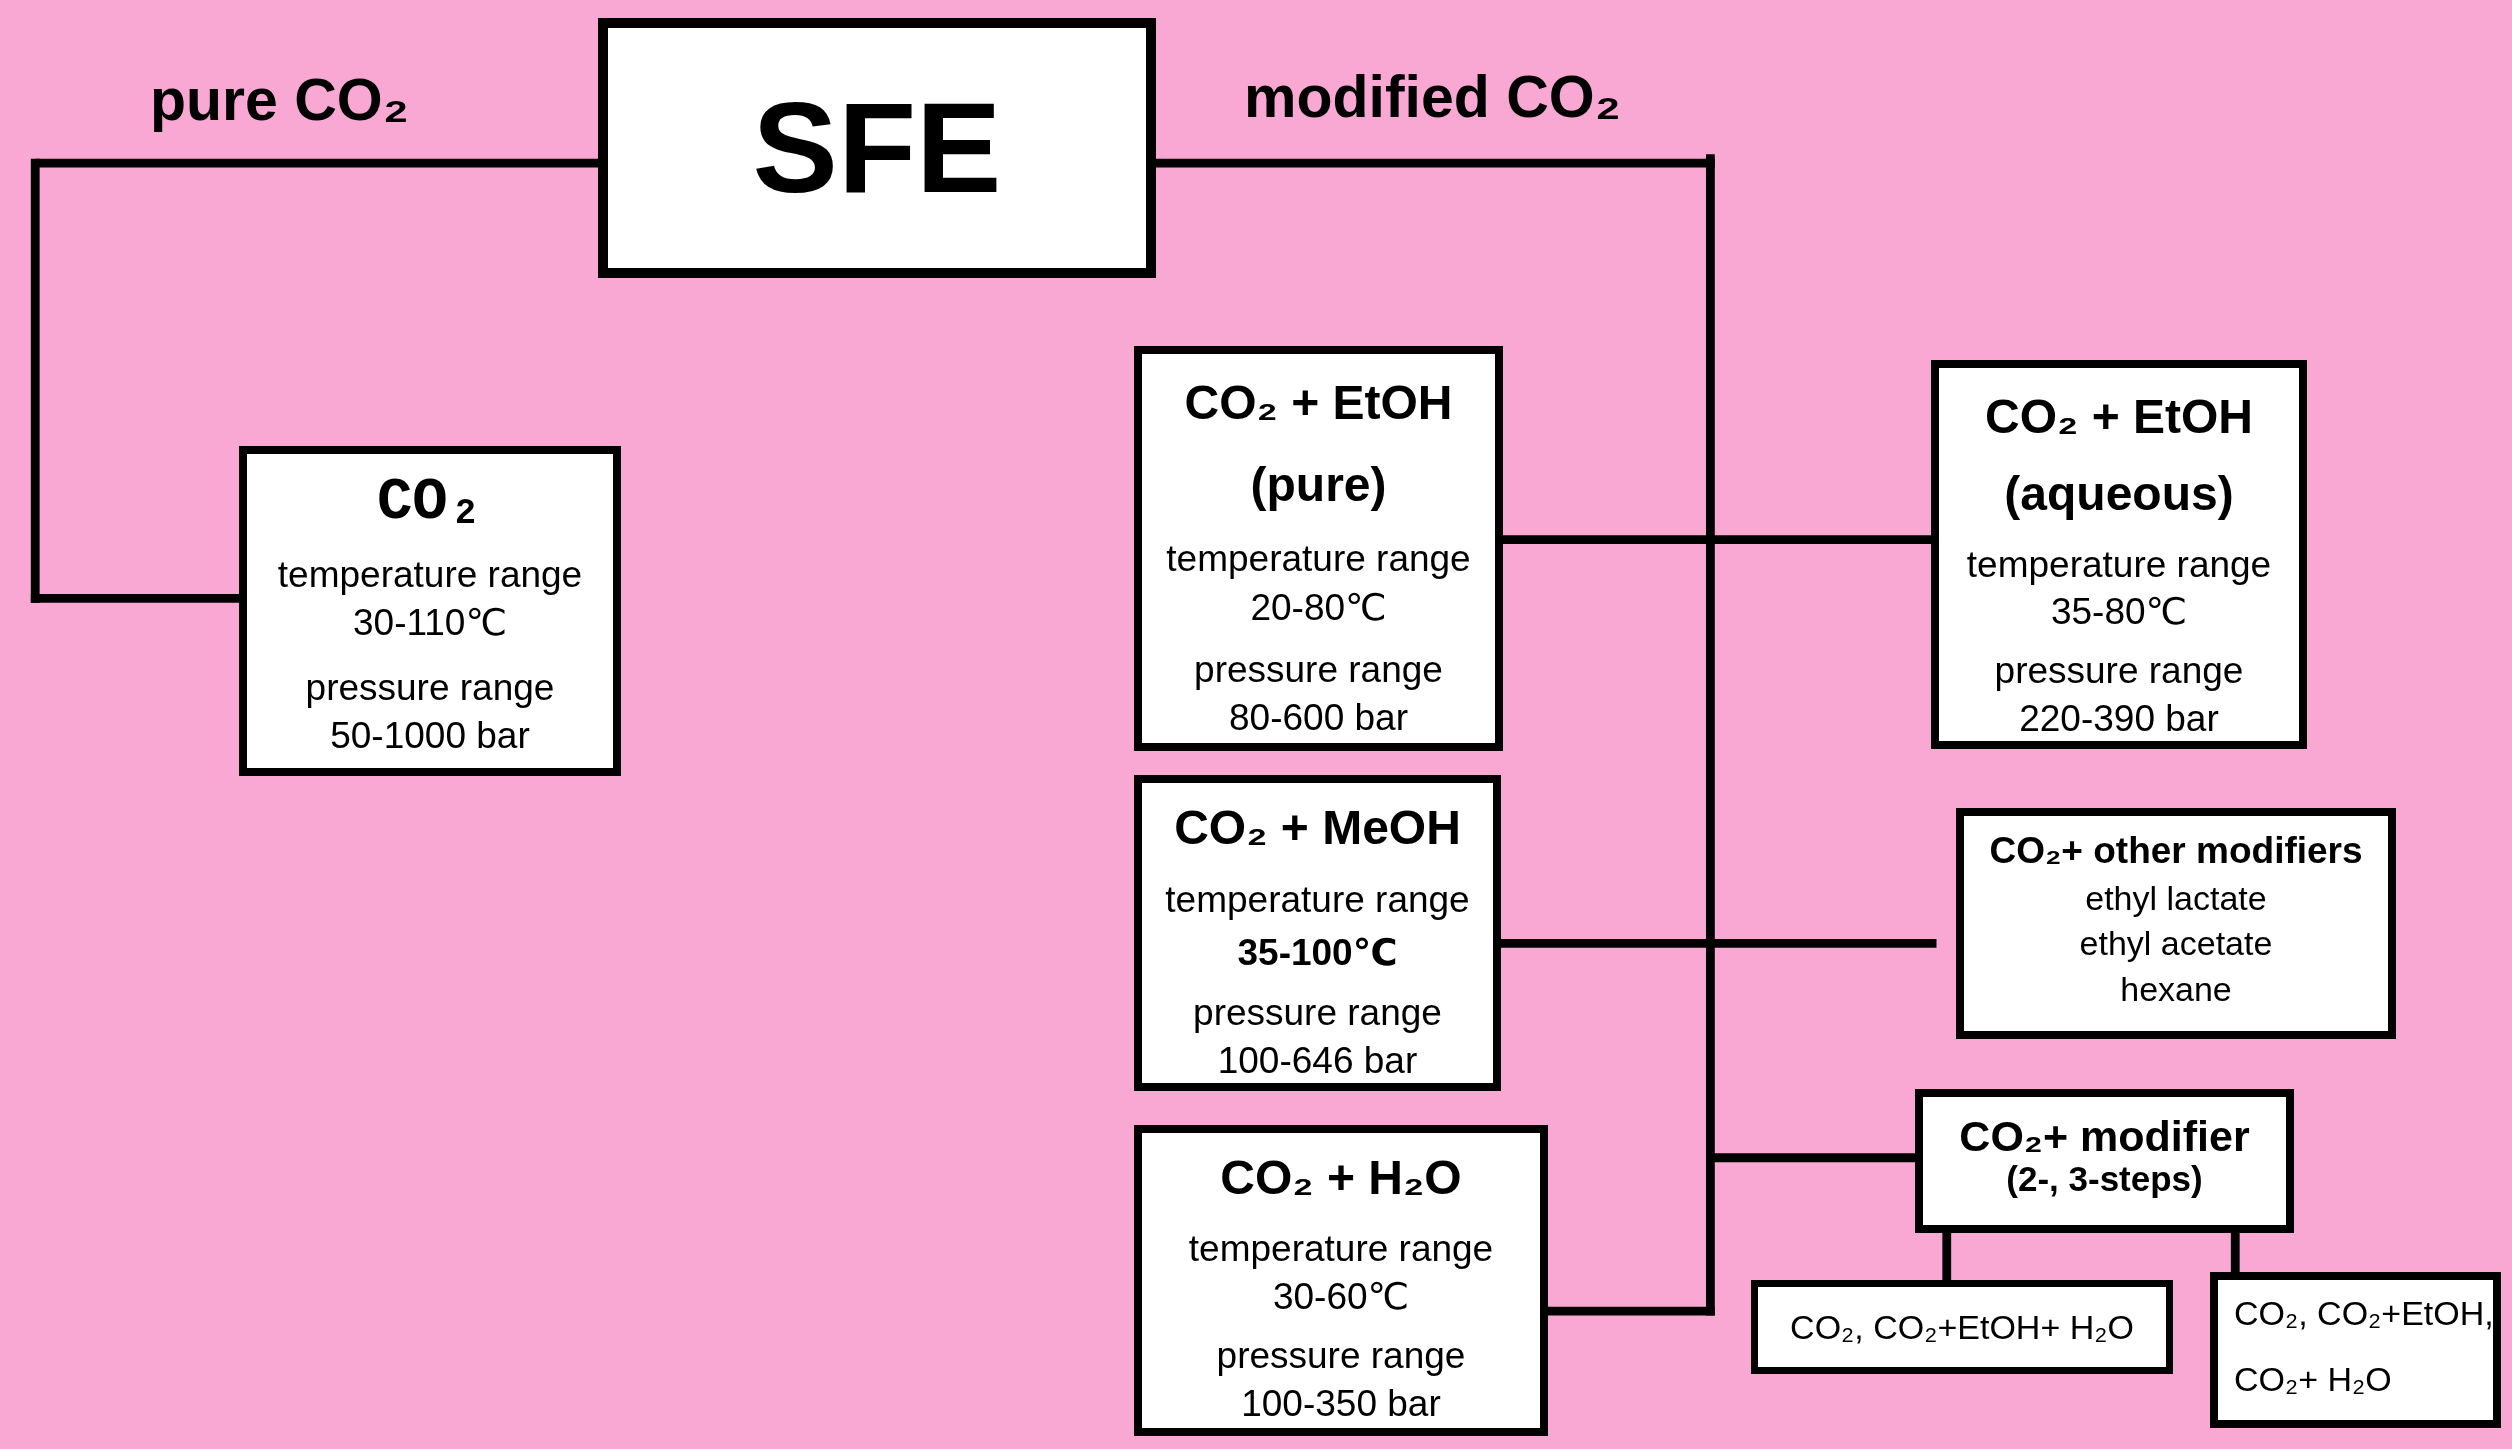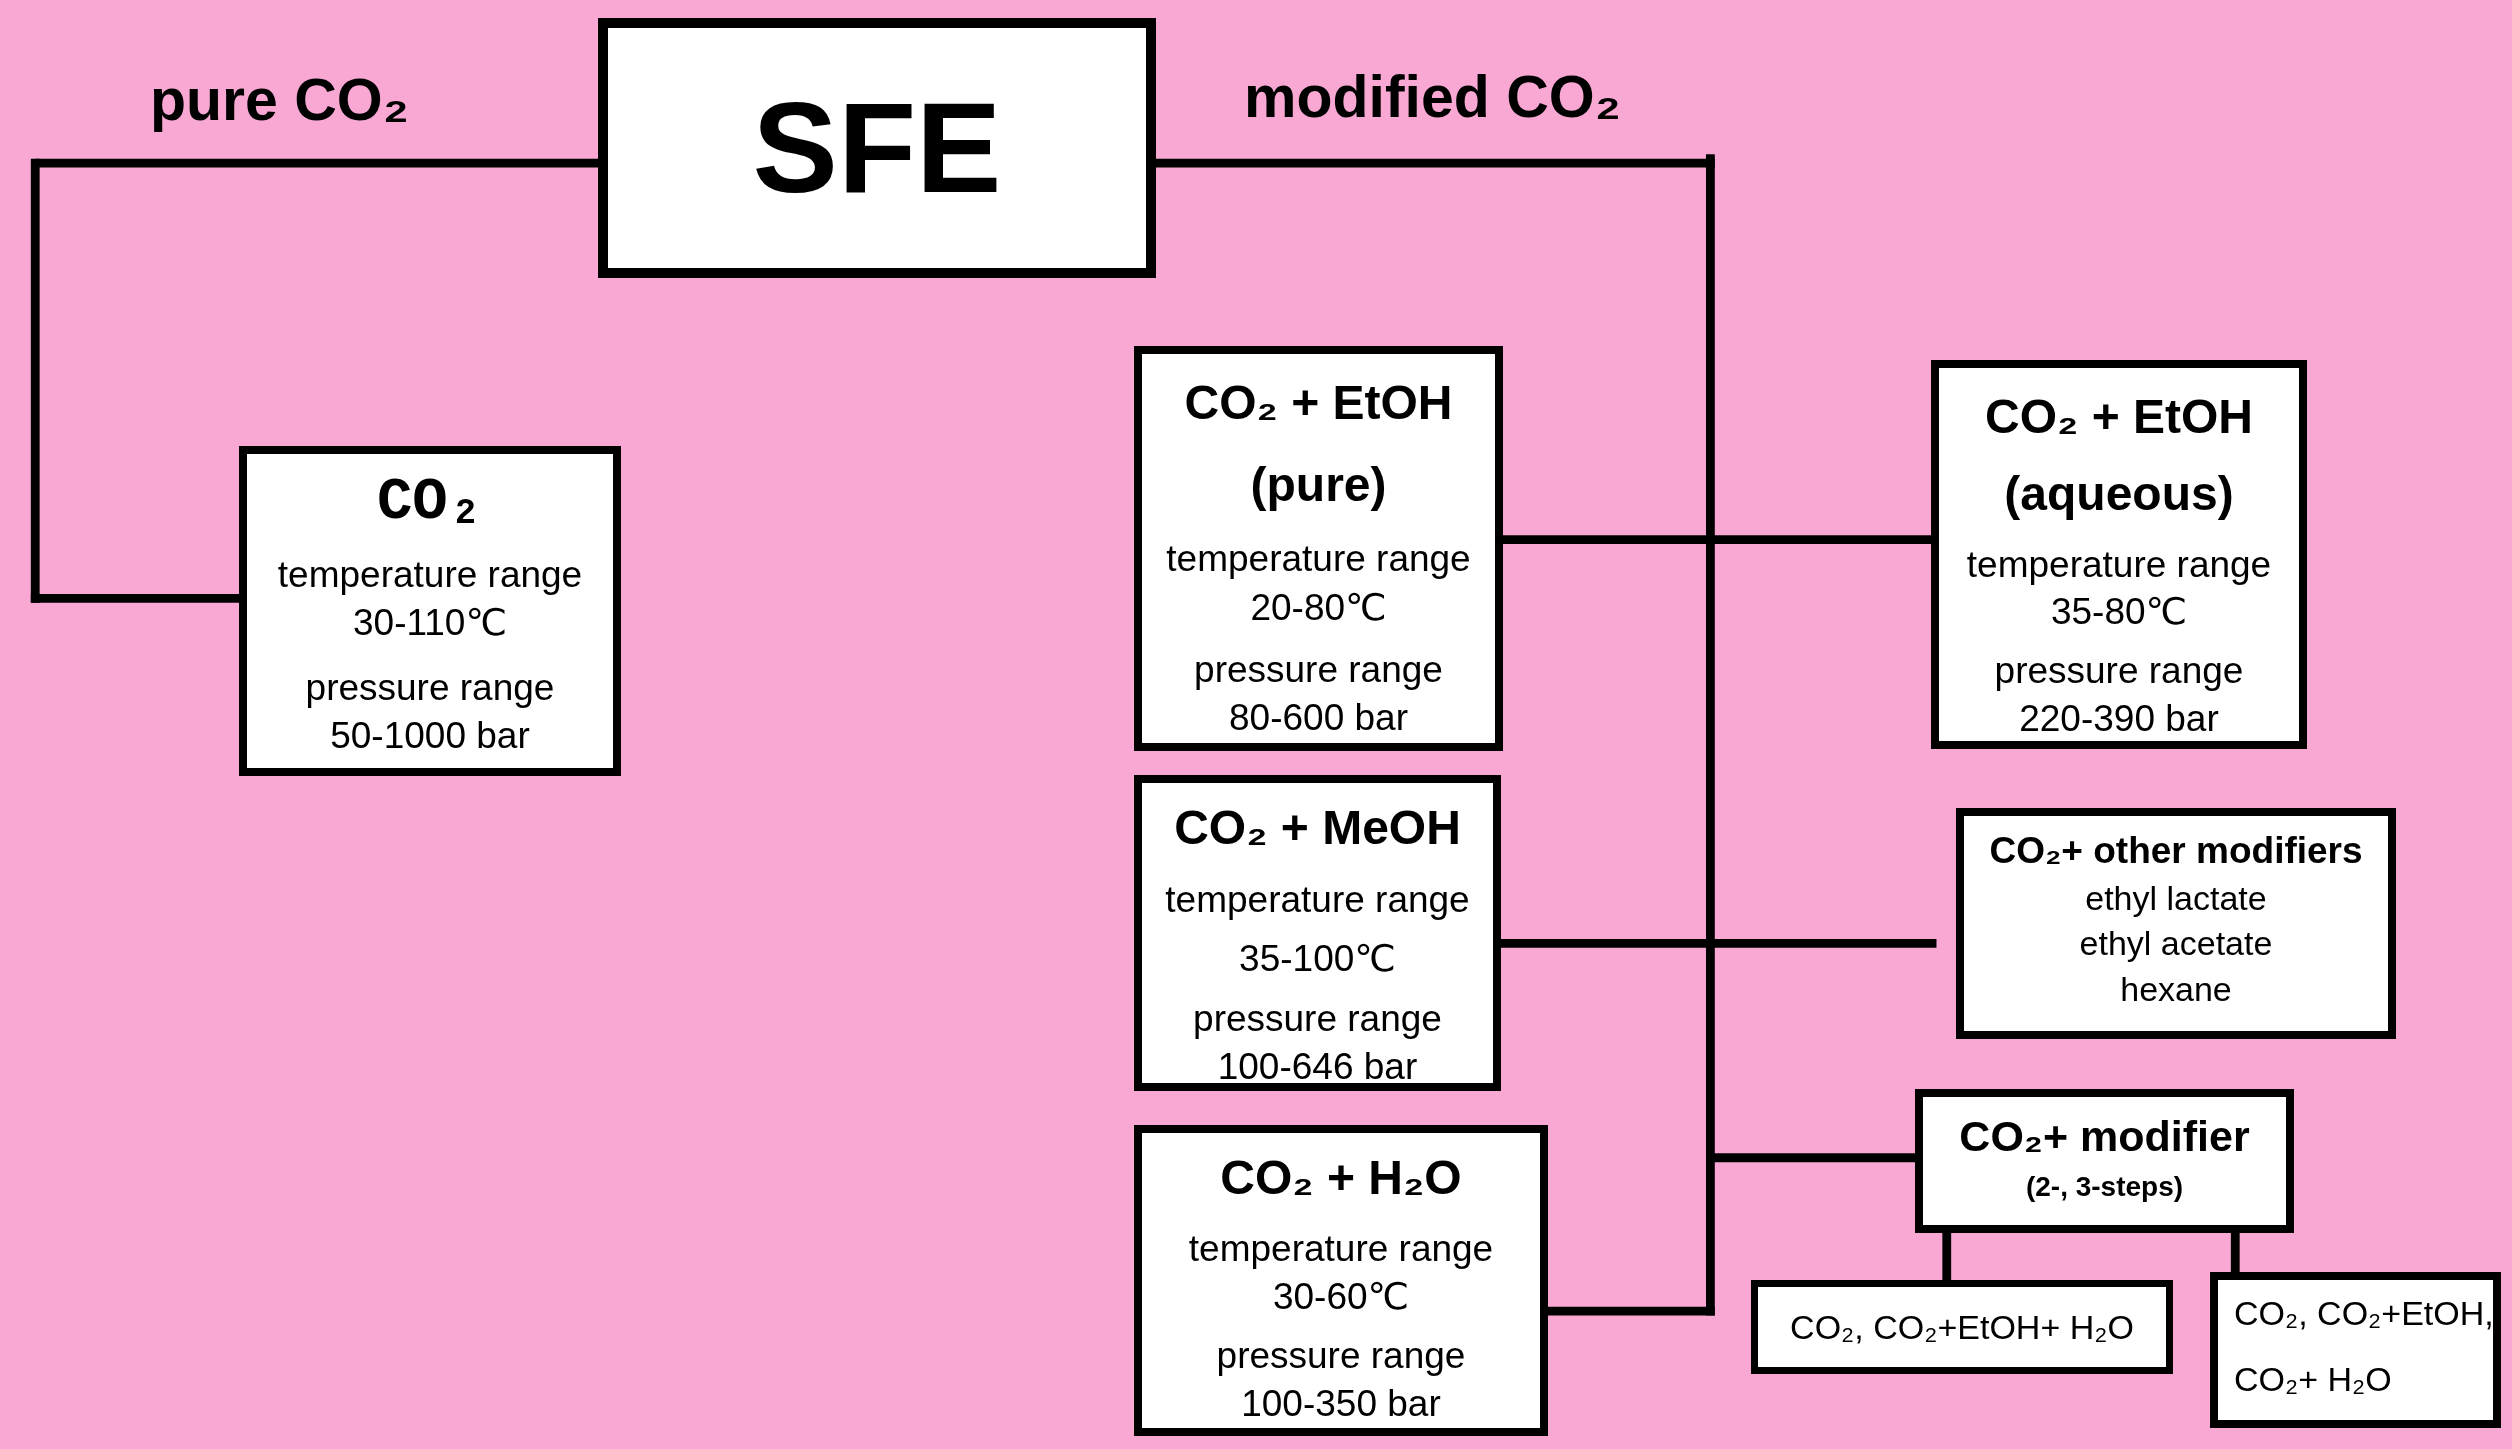--- a/index.html
+++ b/index.html
@@ -65,21 +65,21 @@
   #box-etoh-pure .title          { margin-top: 25px; }
   #box-etoh-pure .subtitle       { margin-top: 34px; }
   #box-etoh-pure .temp-label     { margin-top: 31px; }
   #box-etoh-pure .temp-value     { margin-top: 11.7px; }
   #box-etoh-pure .pressure-label { margin-top: 25px; }
   #box-etoh-pure .pressure-value { margin-top: 11.7px; }
 
   #box-meoh { left: 1134px; top: 775px; width: 367px; height: 316px; }
   #box-meoh .title          { margin-top: 20.6px; }
   #box-meoh .temp-label     { margin-top: 29px; }
-  #box-meoh .temp-value     { margin-top: 22px; }
+  #box-meoh .temp-value     { margin-top: 16px; font-weight: bold; }
   #box-meoh .pressure-label { margin-top: 23.5px; }
   #box-meoh .pressure-value { margin-top: 11px; }
 
   #box-h2o { left: 1134px; top: 1125px; width: 414px; height: 311px; }
   #box-h2o .title          { margin-top: 20.6px; }
   #box-h2o .temp-label     { margin-top: 28px; }
   #box-h2o .temp-value     { margin-top: 11px; }
   #box-h2o .pressure-label { margin-top: 22px; }
   #box-h2o .pressure-value { margin-top: 11px; }
 
@@ -90,21 +90,21 @@
   #box-etoh-aq .temp-value     { margin-top: 10.3px; }
   #box-etoh-aq .pressure-label { margin-top: 22px; }
   #box-etoh-aq .pressure-value { margin-top: 10.3px; }
 
   #box-other { left: 1932px; top: 808px; width: 440px; height: 231px; margin-left: 24px; }
   #box-other .title { margin-top: 16px; }
   #box-other .item  { margin-top: 11.7px; }
 
   #box-modifier { left: 1915px; top: 1089px; width: 379px; height: 144px; }
   #box-modifier .title    { margin-top: 17.6px; font-size: 43px; }
-  #box-modifier .subtitle { margin-top: 15px; font-size: 28px; }
+  #box-modifier .subtitle { margin-top: 3px; font-size: 35px; }
 
   #box-steps-a { left: 1751px; top: 1280px; width: 422px; height: 94px;
                  border-width: 7.3px; justify-content: center; }
 
   #box-steps-b { left: 2210px; top: 1272px; width: 291px; height: 156px;
                  align-items: flex-start; text-align: left; padding-left: 16px; }
   #box-steps-b .line1 { margin-top: 16px; }
   #box-steps-b .line2 { margin-top: 32px; }
 </style>
 </head>

